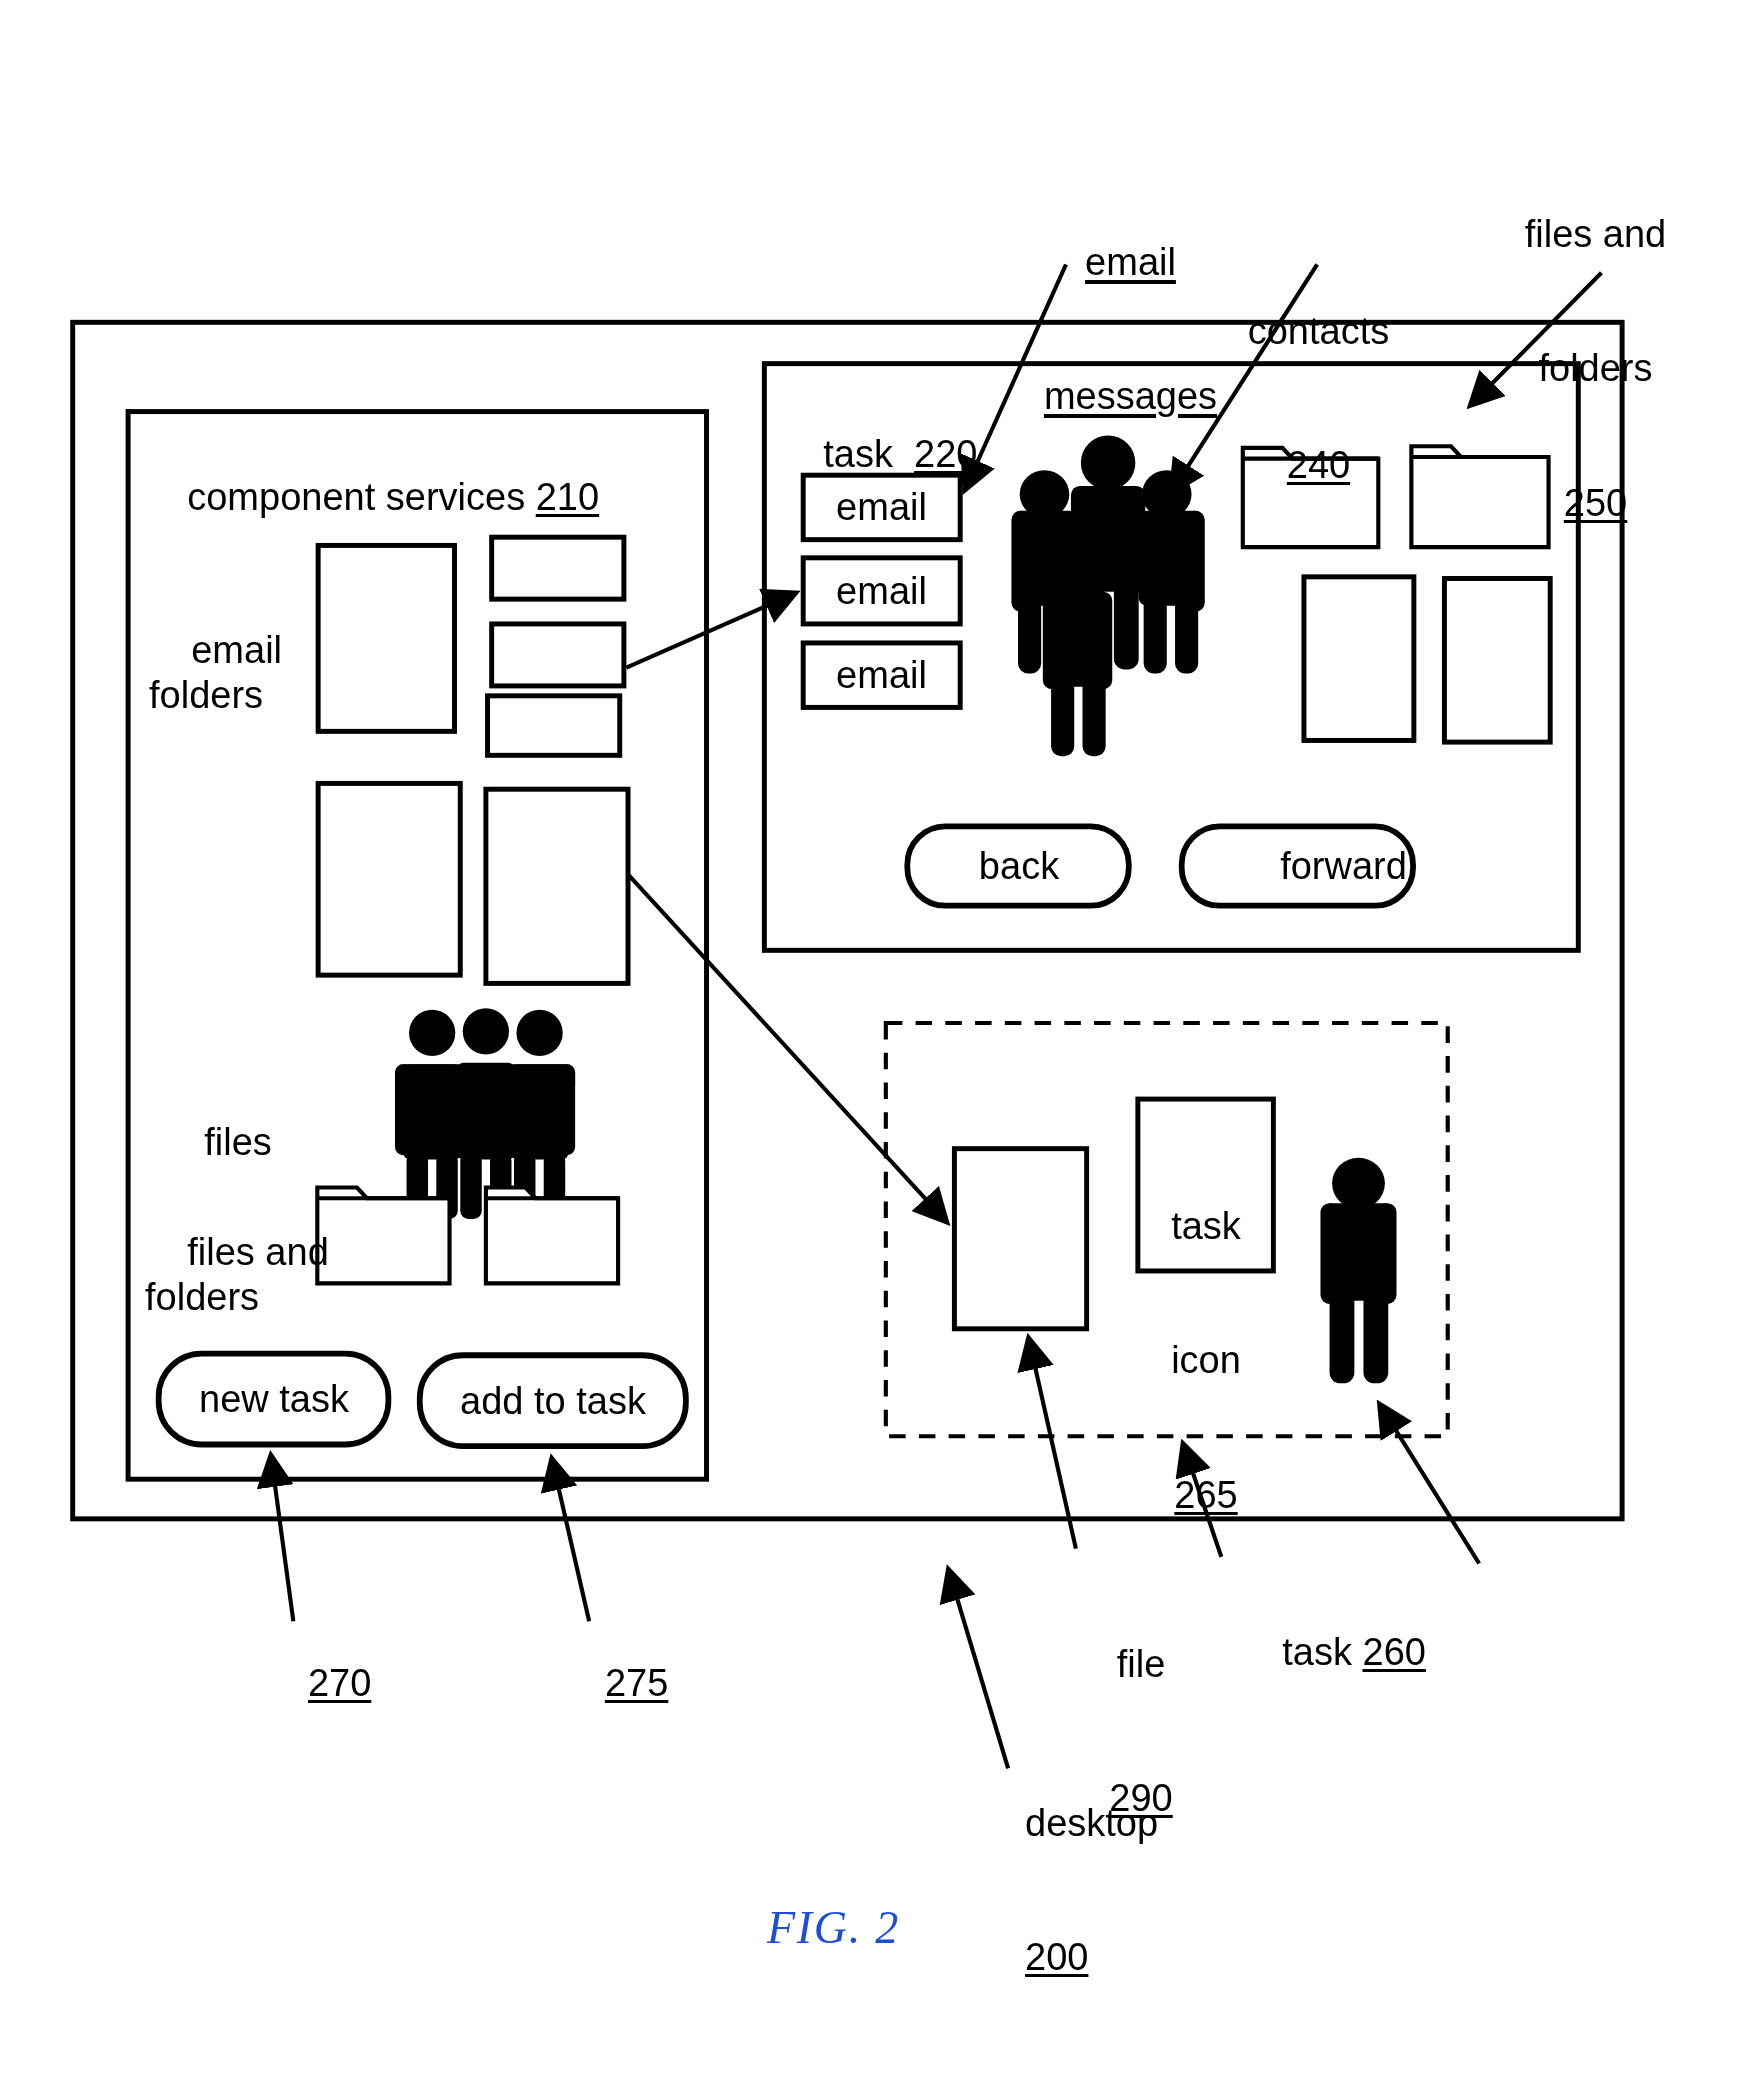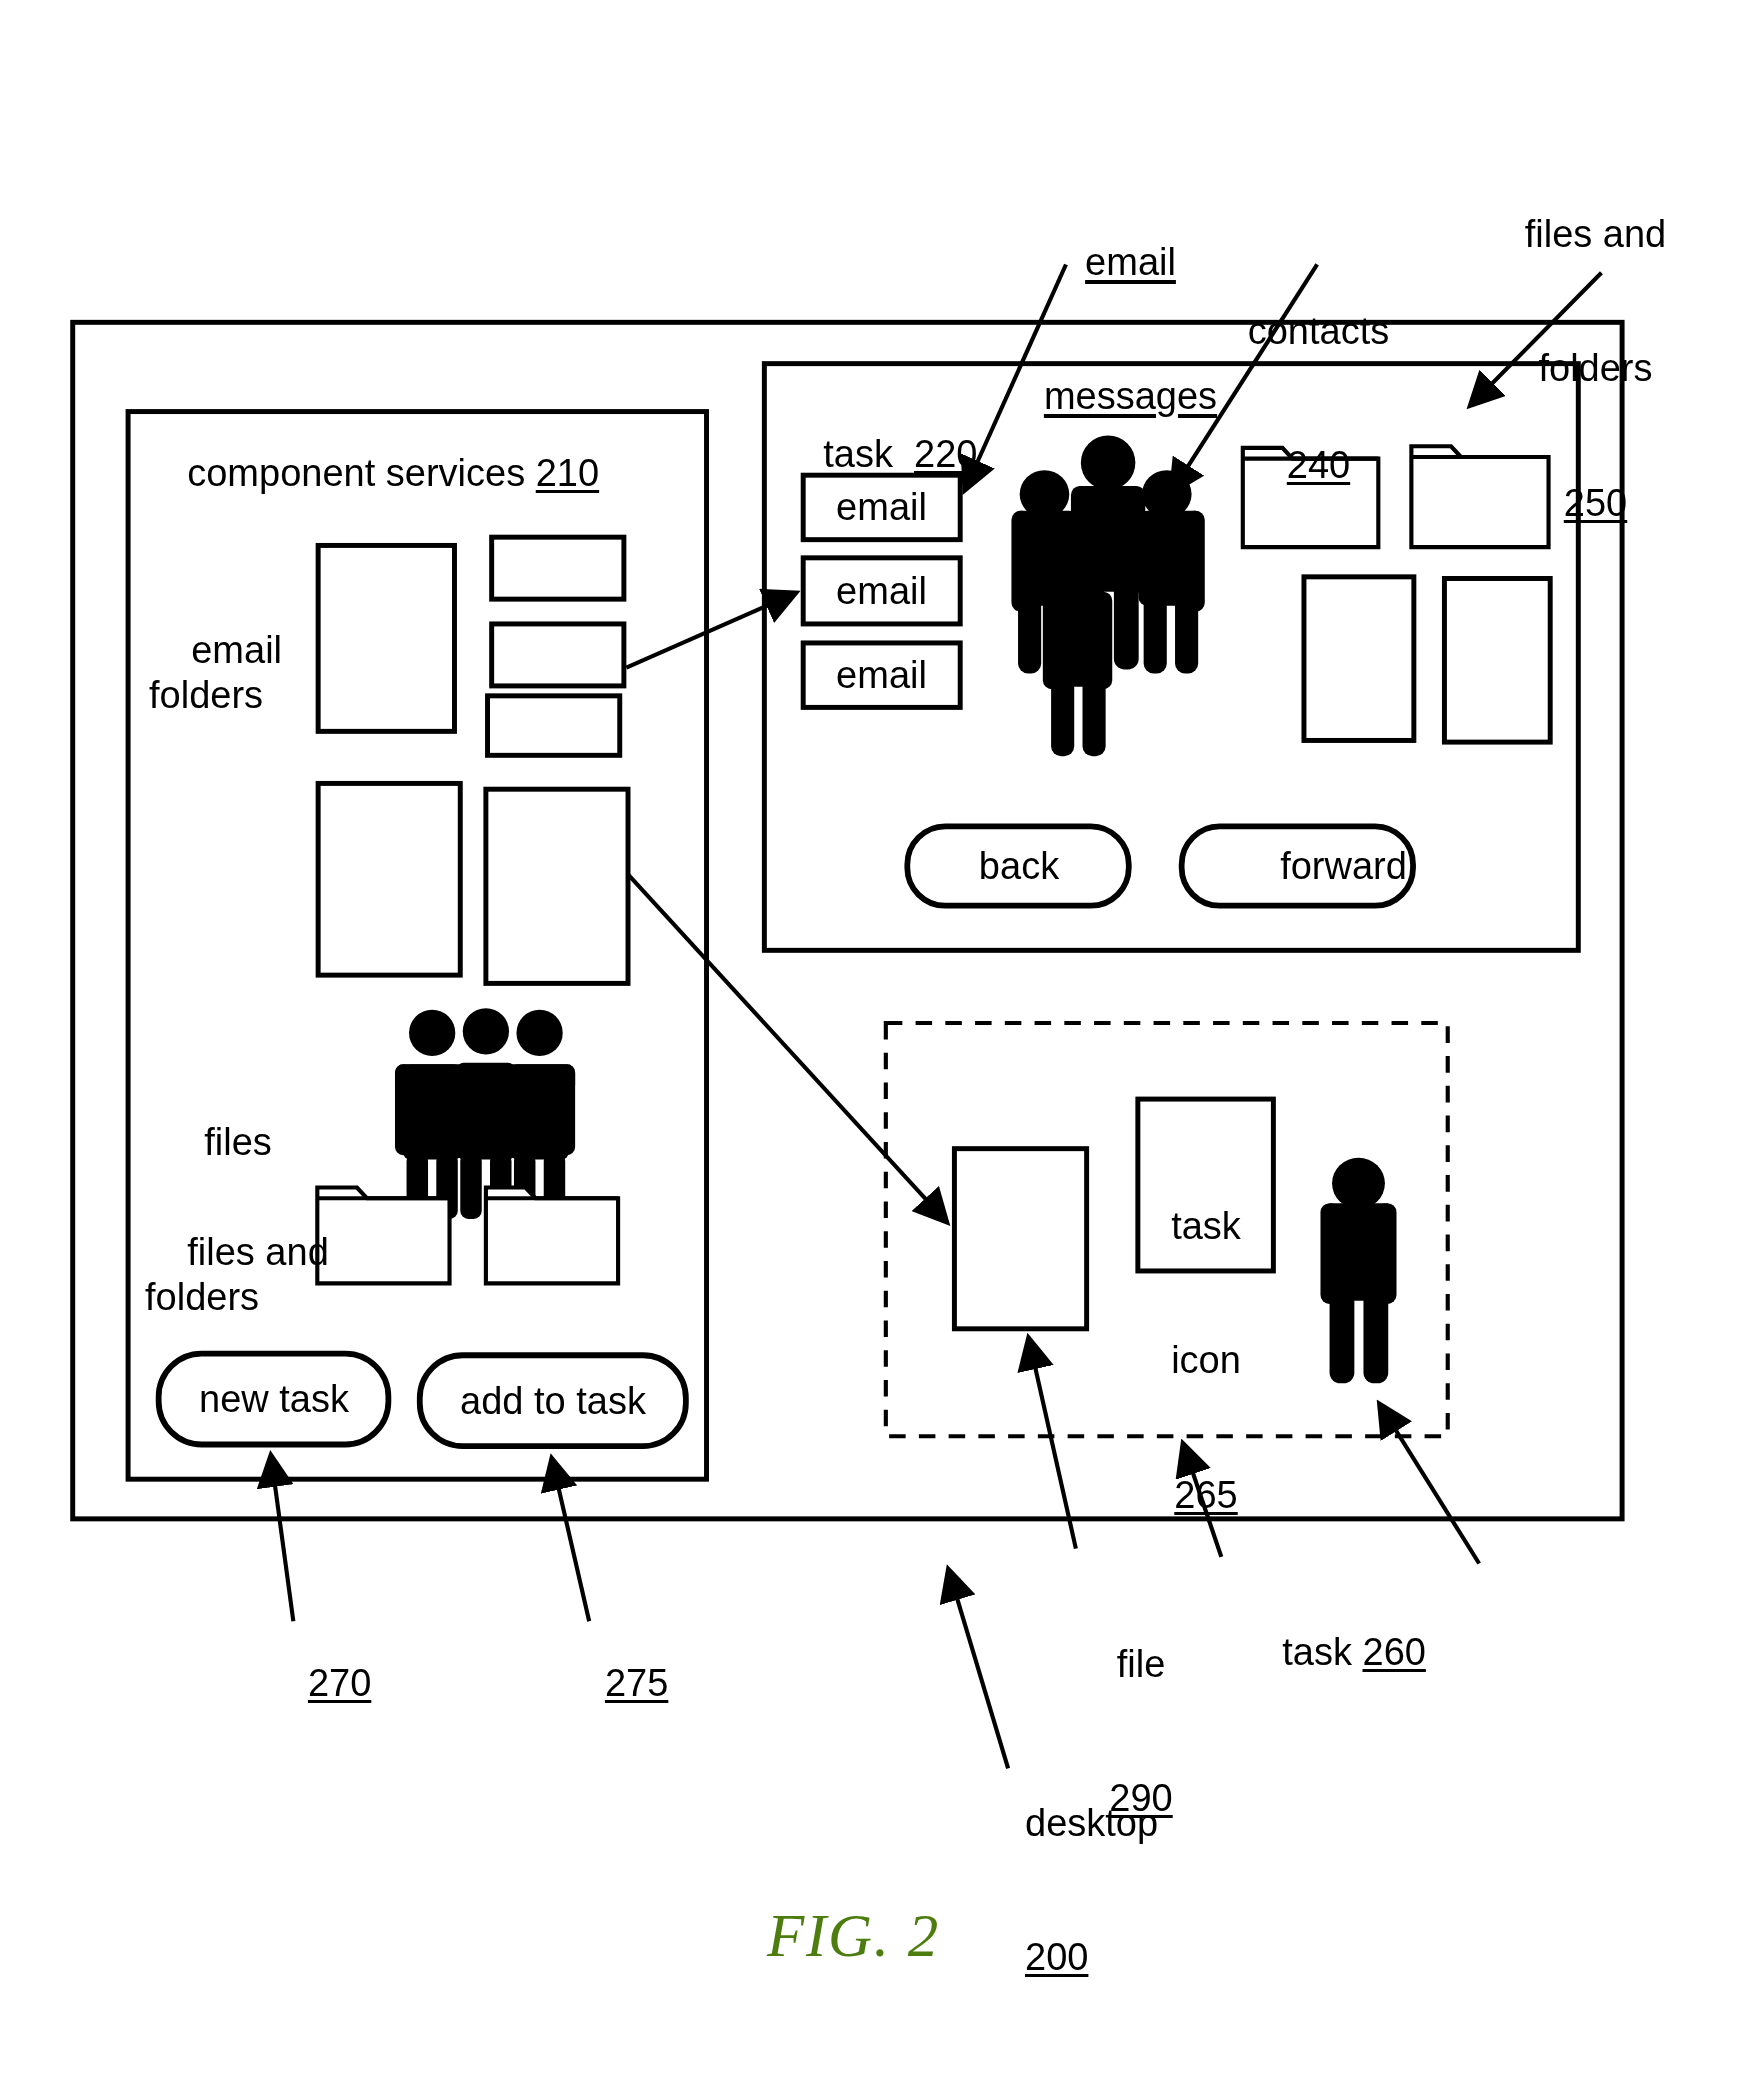--- a/index.html
+++ b/index.html
@@ -49,23 +49,23 @@
     font-size: 38px;
     color: #000;
     text-align: center;
     white-space: pre-line;
     line-height: 1.12;
   }
   .figcap {
     position: absolute;
     font-family: "Liberation Serif", serif;
     font-style: italic;
-    font-size: 61px;
+    font-size: 46px;
     letter-spacing: 1.7px;
-    color: #4d7c0f;
+    color: #1d4ed8;
     white-space: pre;
   }
   .underline-all {
     text-decoration: underline;
     text-underline-offset: 5px;
     text-decoration-thickness: 4.1px;
   }
 </style>
 </head>
 <body>
@@ -210,21 +210,21 @@
     <line x1="1302" y1="1874" x2="1245" y2="1620" stroke="#000" stroke-width="5" marker-end="url(#ah)"></line>
 
     <line x1="1478" y1="1884" x2="1432" y2="1748" stroke="#000" stroke-width="5" marker-end="url(#ah)"></line>
 
     <line x1="1790" y1="1892" x2="1670" y2="1700" stroke="#000" stroke-width="5" marker-end="url(#ah)"></line>
 
     <line x1="1220" y1="2140" x2="1148" y2="1900" stroke="#000" stroke-width="5" marker-end="url(#ah)"></line>
 
   </svg>
 
-  <div class="lbl" style="left:145px; top:406px;">
+  <div class="lbl" style="left:145px; top:430px;">
     <span>component services</span><span> </span><span class="ref">210</span>
   </div>
 
   <div class="lbl" style="left:149px; top:583px;">
     <span style="white-space:pre-line;">email
 folders</span>
   </div>
 
   <div class="lbl" style="left:162px; top:1075px;">
     <span>files</span>

